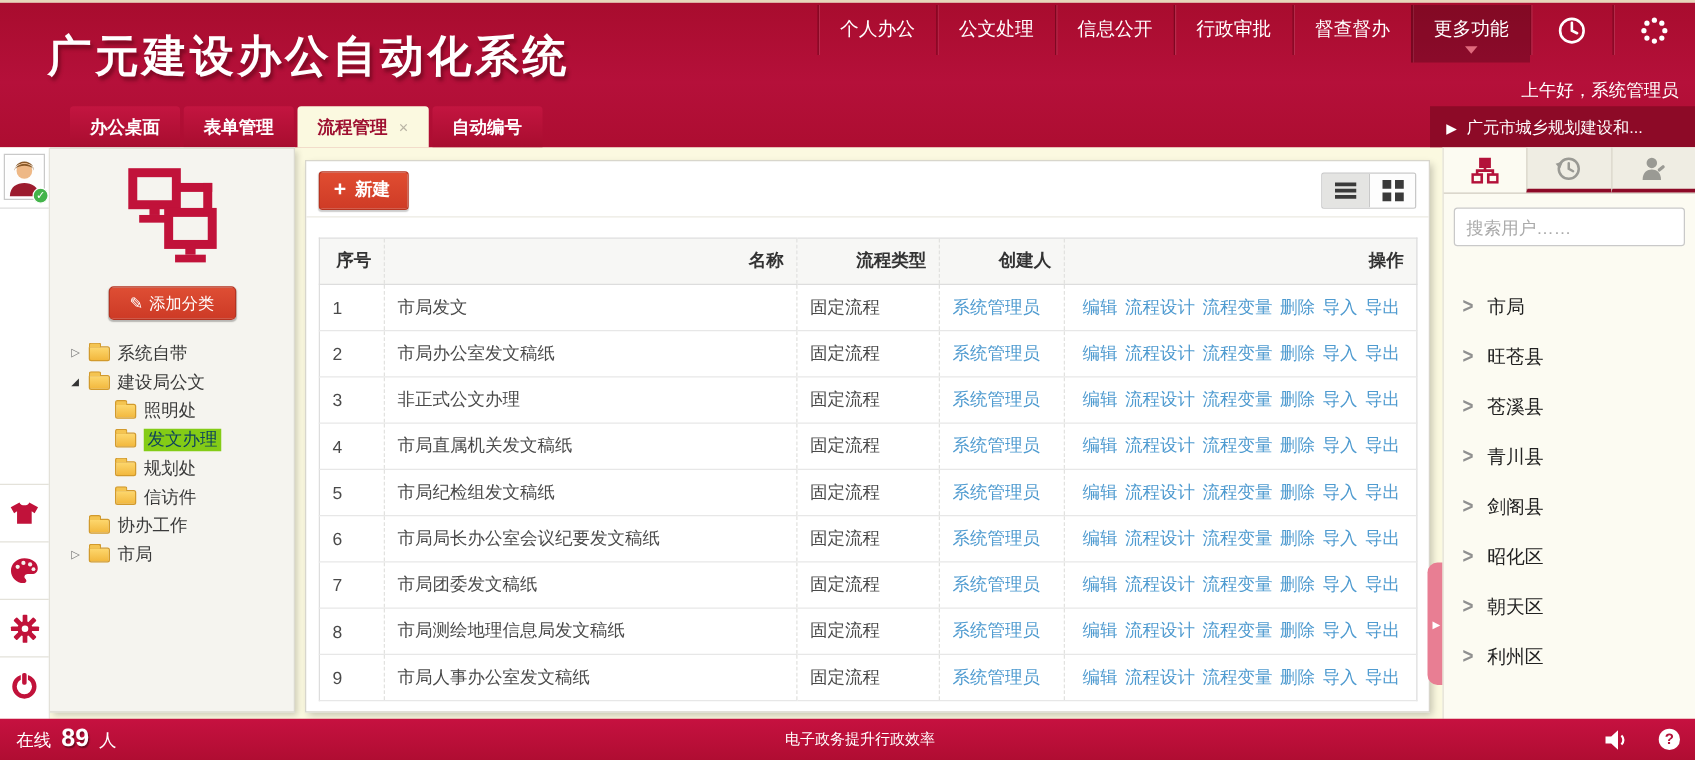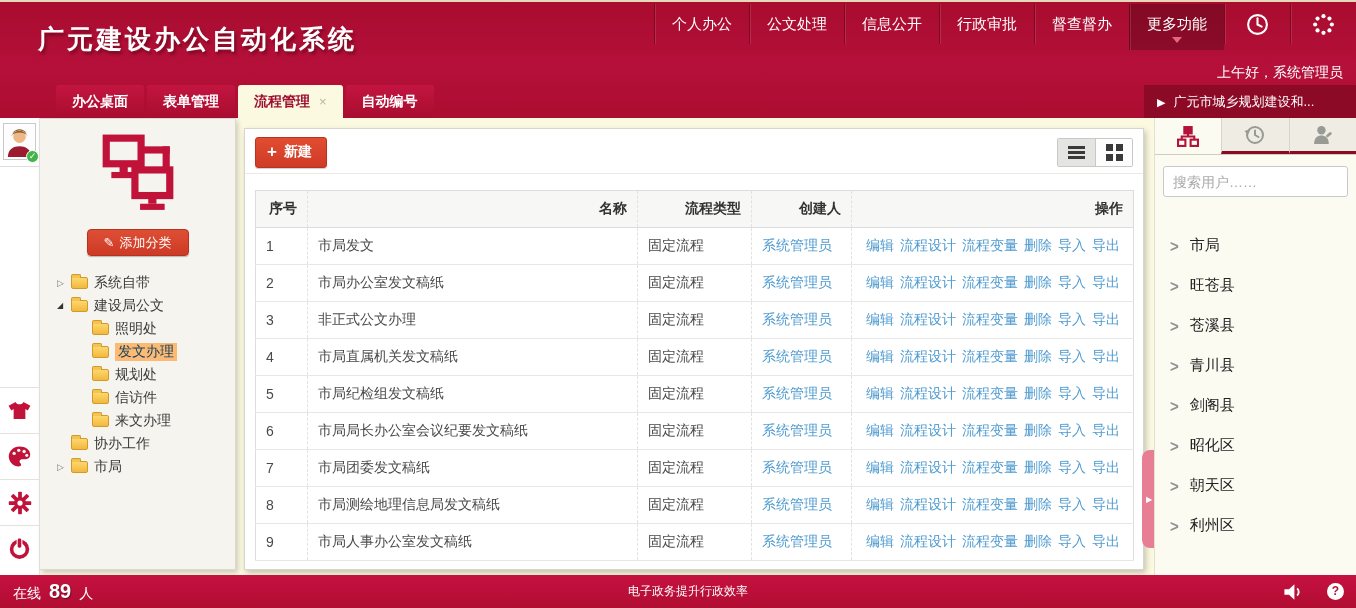--- a/index.html
+++ b/index.html
@@ -4,21 +4,21 @@
 <style>
   * { margin:0; padding:0; box-sizing:border-box; }
   html,body { width:1356px; height:608px; }
   body { font-family:"Liberation Sans","DejaVu Sans",sans-serif; background:#fbf9e0; overflow:hidden; }
   #app { position:relative; width:1356px; height:608px; background:#fbf9e0; overflow:hidden; }
 
   
   .header { position:absolute; top:0; left:0; right:0; height:118px;
             background:linear-gradient(180deg,#a80c2e 0%,#b5103a 55%,#ad0d31 100%);
             border-top:2px solid #e7d7bb; }
-  .app-title { position:absolute; left:38px; top:20px; color:#fff; font-size:26px; font-weight:bold;
+  .app-title { position:absolute; left:38px; top:20px; color:#fff; font-size:35px; font-weight:bold;
                letter-spacing:3px; text-shadow:2px 3px 3px rgba(60,0,10,.45); }
   .top-nav { position:absolute; right:0; top:2px; height:46px; display:flex; align-items:flex-start; }
   .nav-item { height:40px; line-height:40px; padding:0 17px; color:#fff; font-size:15px; cursor:pointer;
               border-left:1px solid rgba(70,0,14,.45); box-shadow:inset 1px 0 0 rgba(255,255,255,.12); }
   .nav-active { background:rgba(0,0,0,.22); height:46px; position:relative; }
   .nav-active::after { content:""; position:absolute; left:50%; margin-left:-5px; bottom:2px;
                        border:5px solid transparent; border-top:6px solid #e06a7d; }
   .nav-icon-cell { width:66px; height:40px; display:flex; align-items:center; justify-content:center;
                    border-left:1px solid rgba(70,0,14,.45); box-shadow:inset 1px 0 0 rgba(255,255,255,.12); cursor:pointer; }
   .greeting { position:absolute; right:13px; top:62px; color:#fff; font-size:14px; }
@@ -57,21 +57,21 @@
   .tree { margin-top:15px; font-size:14px; color:#3a3a3a; }
   .tree-row { display:flex; align-items:center; height:23px; cursor:pointer; }
   .tree-row.lv1 { padding-left:17px; }
   .tree-row.lv2 { padding-left:52px;text-align:right; }
   .caret { width:14px; font-size:9px; color:#777; flex:0 0 14px; }
   .caret.exp { color:#333; font-size:8px; }
   .folder { position:relative; width:17px; height:12px; background:linear-gradient(180deg,#fdd76d,#f2b83e);
             border:1px solid #d29a2c; border-radius:1px 2px 2px 2px; margin-right:6px; flex:0 0 17px; }
   .folder::before { content:""; position:absolute; top:-4px; left:-1px; width:8px; height:3px;
                     background:#f4c451; border:1px solid #d29a2c; border-bottom:none; border-radius:2px 2px 0 0; }
-  .tree-label.selected { background:#fdba74; color:#0c3f5e; padding:0 3px; }
+  .tree-label.selected { background:#84cc16; color:#0c3f5e; padding:0 3px; }
 
   
   .main-panel { position:absolute; left:244px; top:10px; width:900px; height:442px; background:#fff;
                 border:1px solid #d8d6cc; box-shadow:2px 3px 6px rgba(0,0,0,.22); }
   .toolbar { height:45px; padding:8px 10px; border-bottom:1px solid #eceae2; }
   .new-btn { float:left; display:flex; align-items:center; background:linear-gradient(180deg,#e04d31,#cf3b26);
              border:1px solid #b83420; border-radius:3px; color:#fff; font-size:14px; font-weight:bold;
              padding:5px 14px 6px 11px; cursor:pointer; box-shadow:0 1px 1px rgba(0,0,0,.2); }
   .new-btn .plus { font-size:17px; font-weight:bold; margin-right:7px; line-height:14px; }
   .view-toggle { float:right; display:flex; border:1px solid #c8c8c8; border-radius:2px; overflow:hidden; margin-top:1px; }
@@ -272,24 +272,20 @@
             <span class="tree-label selected">发文办理</span>
           </div>
           <div class="tree-row lv2">
             <span class="folder"></span>
             <span class="tree-label">规划处</span>
           </div>
           <div class="tree-row lv2">
             <span class="folder"></span>
             <span class="tree-label">信访件</span>
           </div>
-          <div class="tree-row lv2">
-            <span class="folder"></span>
-            <span class="tree-label">来文办理</span>
-          </div>
           <div class="tree-row lv1">
             <span class="caret"></span>
             <span class="folder"></span>
             <span class="tree-label">协办工作</span>
           </div>
           <div class="tree-row lv1">
             <span class="caret">▷</span>
             <span class="folder"></span>
             <span class="tree-label">市局</span>
           </div>

